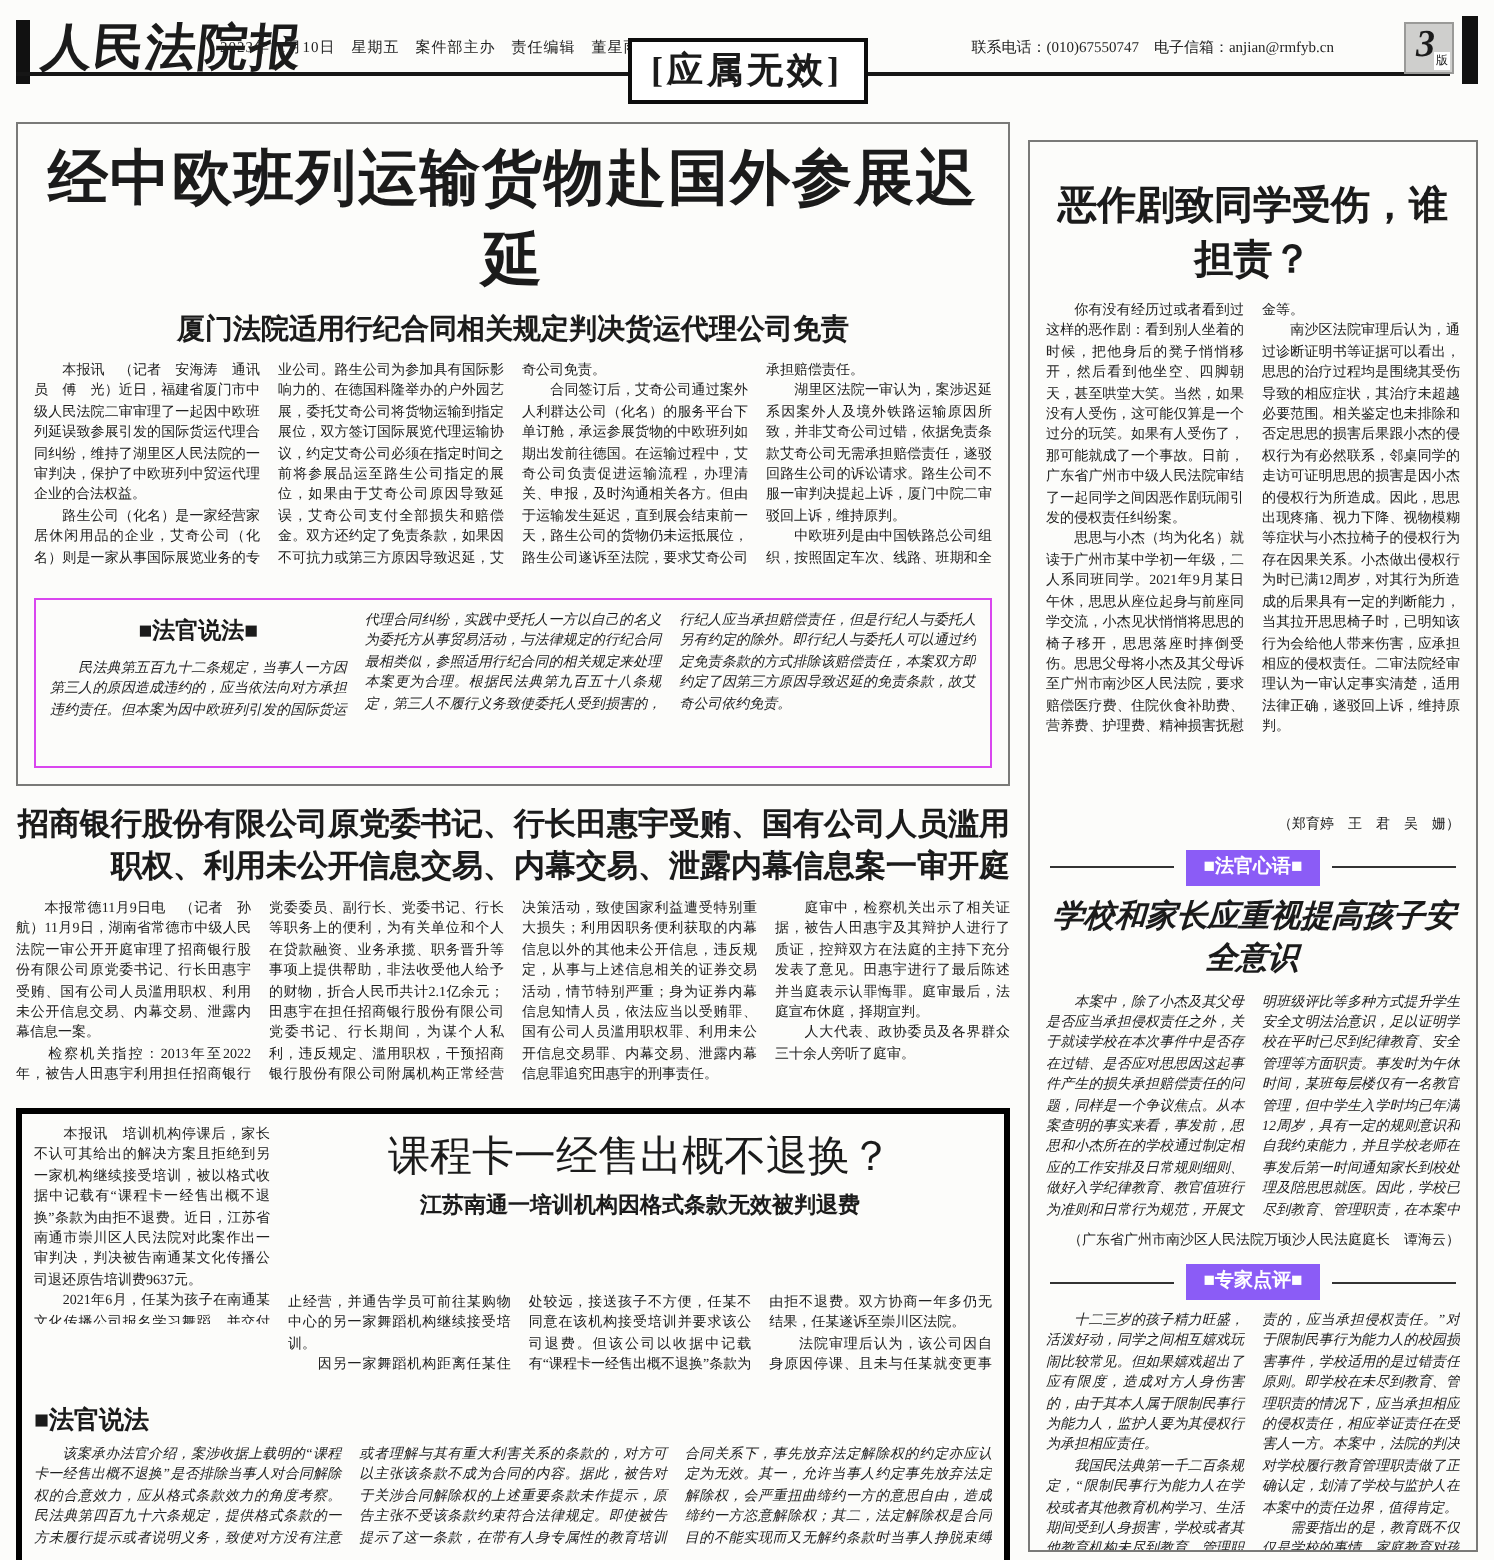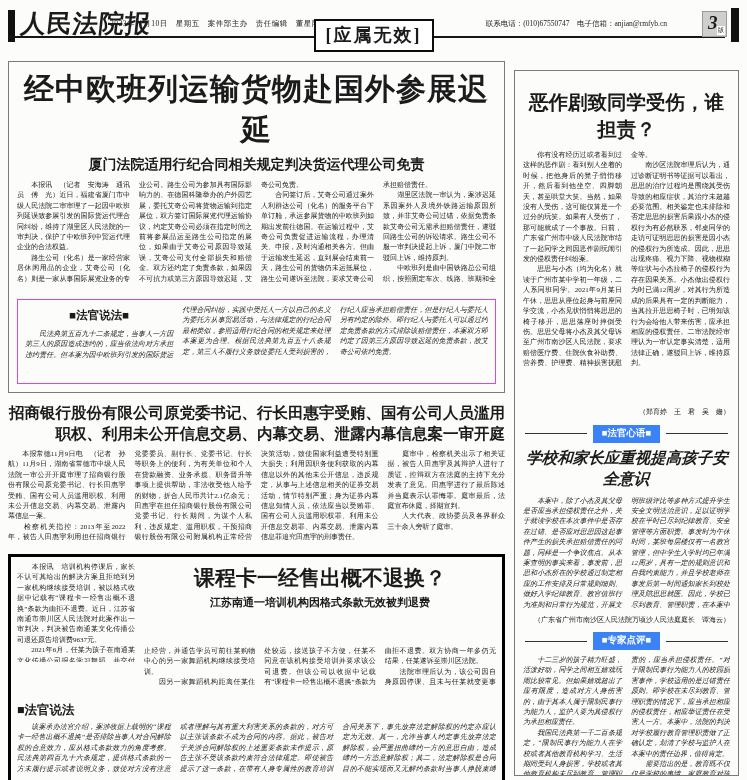--- a/index.html
+++ b/index.html
@@ -48,39 +48,39 @@
   .jb { font-style:italic; font-size:7px; line-height:10.4px; text-align:justify; white-space:pre-line; }
   
   .a2 { margin-top:9px; }
   .a2 h1 { font-size:15.5px; line-height:21px; text-align:right; font-weight:900; margin:0 0 5px; }
   .a2 .body { height:96px; }
   
   .a3 { border:3px solid #000000; margin-top:9px; padding:5px 6px 6px; }
   .course-top { display:flex; gap:9px; }
   .lead { width:118px; flex:none; height:100px; }
   .course-main { flex:1; min-width:0; }
-  .course-main h1 { font-size:21px; text-align:center; font-weight:700; margin:2px 0 3px; }
+  .course-main h1 { font-size:21px; text-align:center; font-weight:400; margin:2px 0 3px; }
   .course-main h2 { font-size:11px; text-align:center; font-weight:700; margin:0 0 5px; }
   .course-body { height:52px;margin-top:36px; }
   .cj { margin-top:4px; }
   .cj-head { font-weight:900; font-size:12.5px; margin:1px 0 3px; }
   .cj-body { height:58px; overflow:hidden; }
   
   .a4 { margin-top:9px; }
   .a4 h1 { font-size:25px; letter-spacing:10px; text-align:center; font-weight:900; margin:3px 0 3px; }
   
   .rbox { border:1px solid #7a7a78; margin-top:9px; padding:12px 8px 6px; height:706px; overflow:hidden; }
   .rbadge { position:absolute; top:0; left:50%; transform:translateX(-50%); z-index:2;
             background:#0f0f0f; color:#fff; font-size:13px; font-weight:900;
             padding:3px 11px 4px; white-space:nowrap; letter-spacing:1px; }
   .rbox h1 { font-size:19.5px; text-align:center; font-weight:900; margin:6px 0 7px; }
   .rbody { height:256px; }
   .blabel { display:flex; align-items:center; gap:6px; margin:7px 2px 5px; }
   .blabel:before,.blabel:after { content:""; flex:1; border-top:1px solid #333; }
-  .blabel span { background:#3b82f6; color:#fff; font-size:9.5px; font-weight:700; padding:2px 9px 3px; }
+  .blabel span { background:#8b5cf6; color:#fff; font-size:9.5px; font-weight:700; padding:2px 9px 3px; }
   .callig { font-size:15.5px; text-align:center; font-style:italic; font-weight:700;
             margin:1px 0 6px; transform:skewX(-3deg); }
   .jnbody { height:118px; }
   .exbody { height:128px; }
 </style>
 </head>
 <body>
 
 <div class="page">
 

